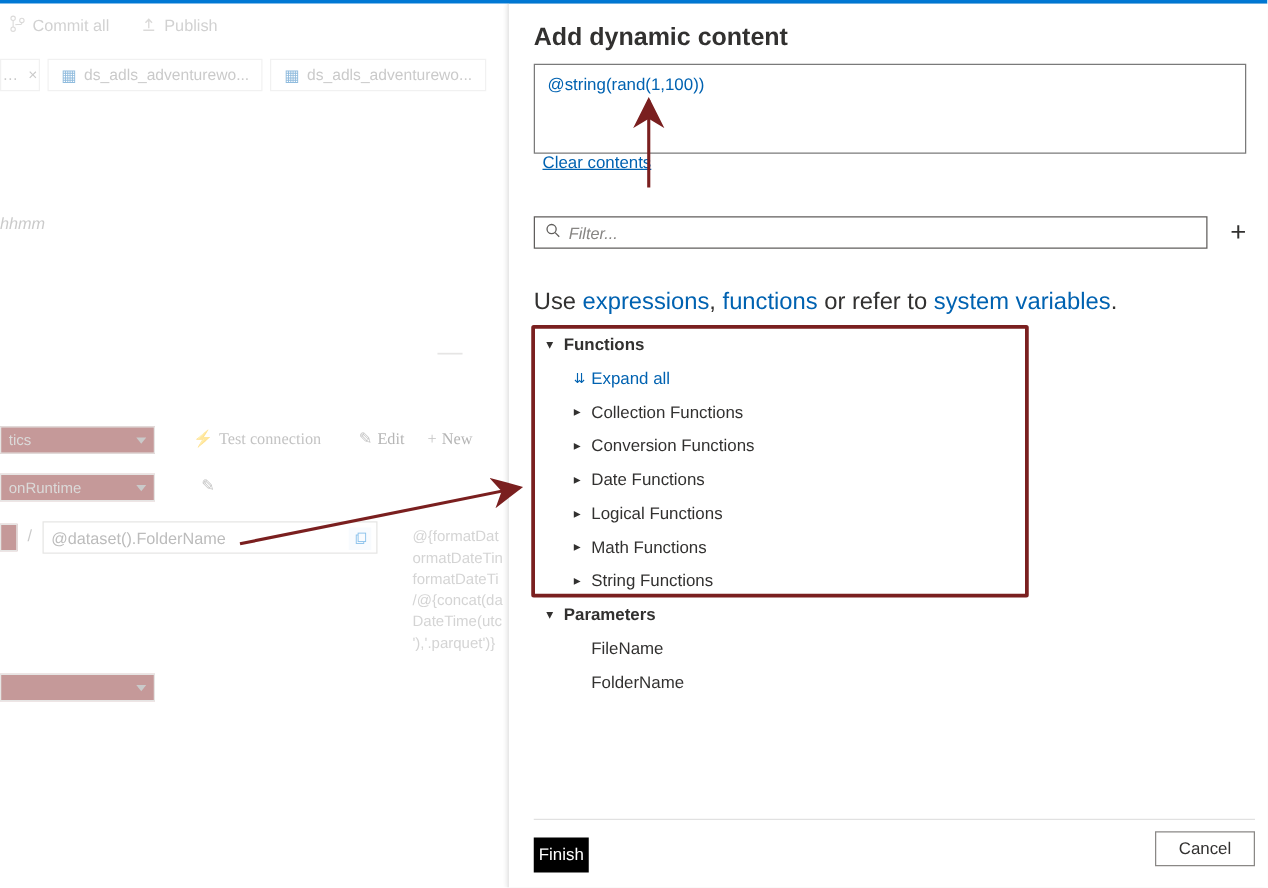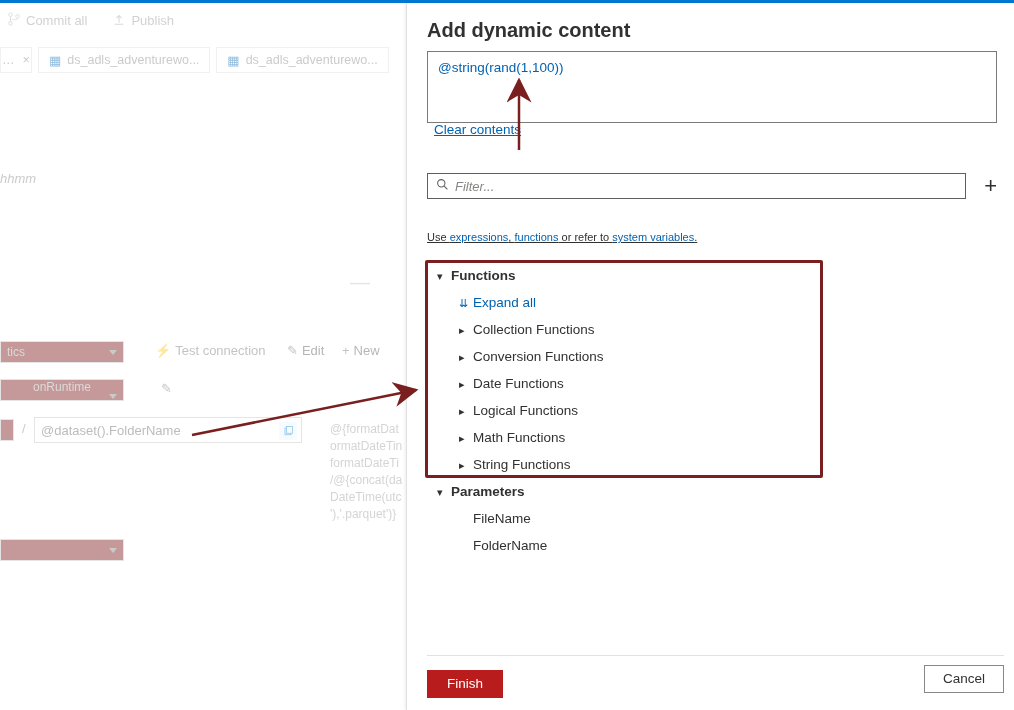--- a/index.html
+++ b/index.html
@@ -37,21 +37,21 @@
   }
   .tab .tab-ic { color:#0a6ab5; margin-right:6px; font-size:13px; }
   .tab .close { margin-left:8px; color:#8a8a8a; }
 
   .faint { color: #8a8a8a; font-size:13px;font-style:italic; }
 
   .mini-dd {
     position:absolute; border:1px solid #c8c6c4; background:#7f1d1d; height:22px;
     display:flex; align-items:center; padding:0 6px; color:#b0aeac; font-size:12px;
   }
-  .mini-link { color:#5b5b5b; font-size:13px; }
+  .mini-link { color:#5b5b5b; font-size:13px;font-family:Liberation Serif, serif; }
 
   .folder-input {
     position:absolute; border:1px solid #c8c6c4; background:#fff; height:26px;
     display:flex; align-items:center; padding:0 6px; color:#6a6a6a; font-size:13px;
   }
   .folder-input .copyic {
     position:absolute; right:4px; top:4px; width:18px; height:18px;
     background:#eff6fc; display:flex; align-items:center; justify-content:center;
     color:#0078d4; font-size:11px;
   }
@@ -80,21 +80,21 @@
   .filter-row {
     position:absolute; left:20px; top:170px; width:570px; display:flex; align-items:center;
   }
   .filter-input {
     flex:1; height:26px; border:1px solid #605e5c; display:flex; align-items:center;
     padding:0 8px; color:#878583; font-style:italic; font-size:13px;
   }
   .filter-input .sic { margin-right:6px; font-style:normal; color:#605e5c; }
   .plus { margin-left:18px; font-size:22px; color:#323130; line-height:1; }
 
-  .helptext { position:absolute; left:20px; top:228px; font-size:11px;text-decoration:underline; }
+  .helptext { position:absolute; left:20px; top:228px; font-size:19px; }
   .helptext a { color:#0062b1; text-decoration:none; }
 
   .hlbox {
     position:absolute; left:18px; top:257px; width:398px; height:218px;
     border:3px solid #7a1f1f; border-radius:2px; pointer-events:none;
   }
 
   .tree {
     position:absolute; left:30px; top:266px; font-size:13.5px; line-height:14px;
   }
@@ -102,21 +102,21 @@
   .tree .node .arw { width:14px; display:inline-block; font-size:11px; color:#323130; }
   .tree .node.sub { margin-left:22px; }
   .tree .node.exp { margin-left:22px; color:#0062b1; }
   .tree .node.exp .arw { color:#0062b1; }
 
   .footer {
     position:absolute; left:20px; top:652px; right:10px; height:46px;
     border-top:1px solid #e1e1e1; display:flex; align-items:center; justify-content:space-between;
   }
   .btn-primary {
-    background:#b91c1c; color:#fff; border:none; height:28px; padding:0 20px;
+    background:#000000; color:#fff; border:none; height:28px; padding:0 4px;
     font-size:13.5px; margin-top:10px;
   }
   .btn-default {
     background:#fff; color:#323130; border:1px solid #8a8886; height:28px; padding:0 18px;
     font-size:13.5px; 
   }
 
   
   svg.anno { position:absolute; pointer-events:none; overflow:visible; }
 </style>
@@ -170,21 +170,21 @@
       <span>tics</span>
       <span class="caret" style="margin-left:auto;"></span>
     </div>
     <span class="mini-link" style="position:absolute; left:155px; top:340px; color:#7a7a7a;">
       <span style="color:#7a7a7a; margin-right:4px;">⚡</span><span>Test connection</span></span>
     <span class="mini-link" style="position:absolute; left:287px; top:340px;">
       <span style="color:#7a7a7a; margin-right:4px;">✎</span><span>Edit</span></span>
     <span class="mini-link" style="position:absolute; left:342px; top:340px;">
       <span style="color:#7a7a7a; margin-right:4px;">+</span><span>New</span></span>
 
-    <div class="mini-dd" style="left:0; top:376px; width:124px;flex-direction:column;">
+    <div class="mini-dd" style="left:0; top:376px; width:124px;">
       <span>onRuntime</span>
       <span class="caret" style="margin-left:auto;"></span>
     </div>
     <span style="position:absolute; left:161px; top:378px; color:#7a7a7a;">✎</span>
 
     <div class="mini-dd" style="left:0; top:416px; width:14px;"></div>
     <span style="position:absolute; left:22px; top:418px; color:#8a8a8a;">/</span>
     <div class="folder-input" style="left:34px; top:414px; width:268px;">
       <span>@dataset().FolderName</span>
       <span class="copyic">

